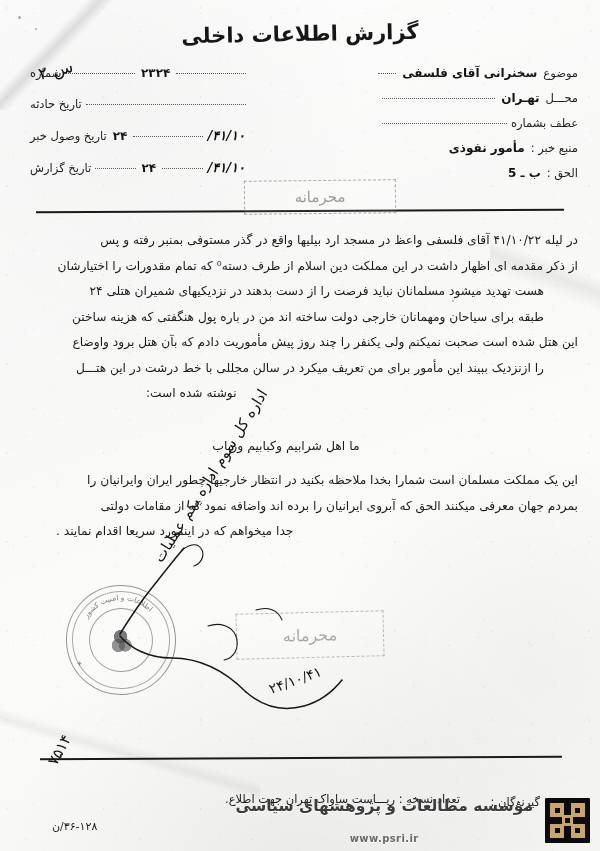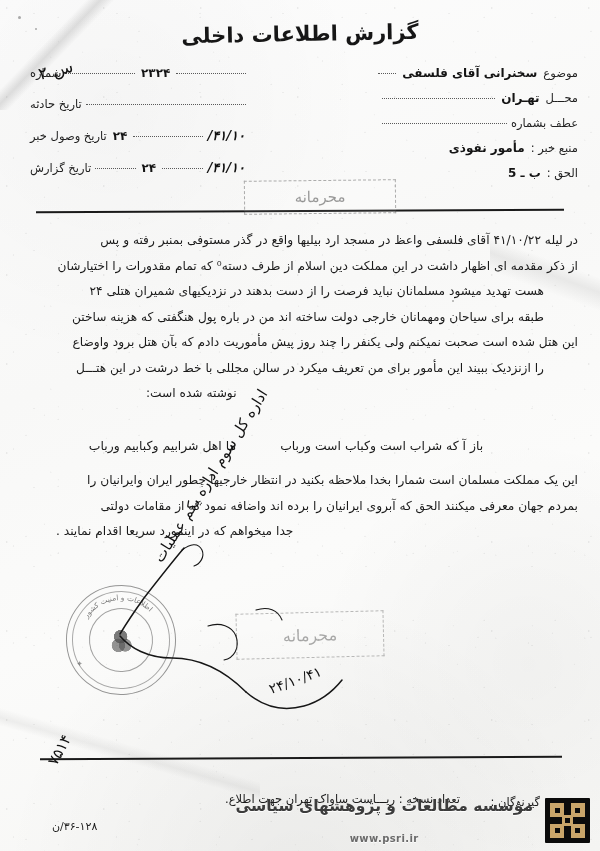--- a/index.html
+++ b/index.html
@@ -327,21 +327,20 @@
     <div class="bline">از ذکر مقدمه ای اظهار داشت در این مملکت دین اسلام از طرف دسته⁰ که تمام مقدورات را اختیارشان</div>
     <div class="bline indent">هست تهدید میشود مسلمانان نباید فرصت را از دست بدهند در نزدیکیهای شمیران هتلی ۲۴</div>
     <div class="bline indent">طبقه برای سیاحان ومهمانان خارجی دولت ساخته اند من در باره پول هنگفتی که هزینه ساختن</div>
     <div class="bline">این هتل شده است صحبت نمیکنم ولی یکنفر را چند روز پیش مأموریت دادم که بآن هتل برود واوضاع</div>
     <div class="bline indent">را ازنزدیک ببیند این مأمور برای من تعریف میکرد در سالن مجللی با خط درشت در این هتـــل</div>
     <div class="bline end">نوشته شده است:</div>
   </div>
 
   <div id="poem">
     <span class="hemistich">ما اهل شرابیم وکبابیم ورباب</span>
-    <span class="hemistich">باز آ که شراب است وکباب است ورباب</span>
   </div>
 
   <div id="body2">
     <div class="bline">این یک مملکت مسلمان است شمارا بخدا ملاحظه بکنید در انتظار خارجیها چطور ایران وایرانیان را</div>
     <div class="bline">بمردم جهان معرفی میکنند الحق که آبروی ایرانیان را برده اند واضافه نمود که از مقامات دولتی</div>
     <div class="bline end2">جدا میخواهم که در اینمورد سریعا اقدام نمایند .</div>
   </div>
 
   <div id="seal">
     <svg class="seal-arc" viewBox="0 0 108 108">

